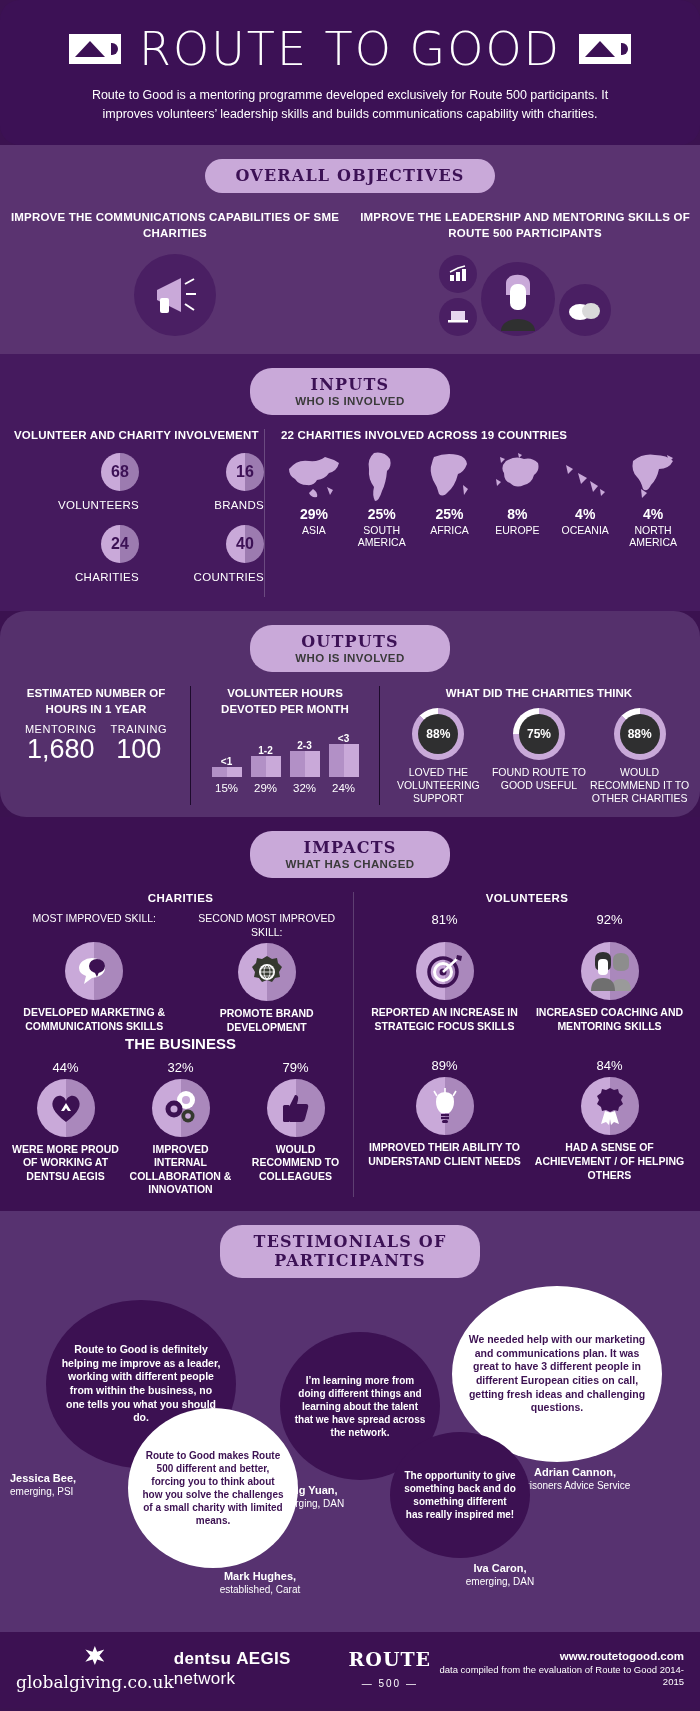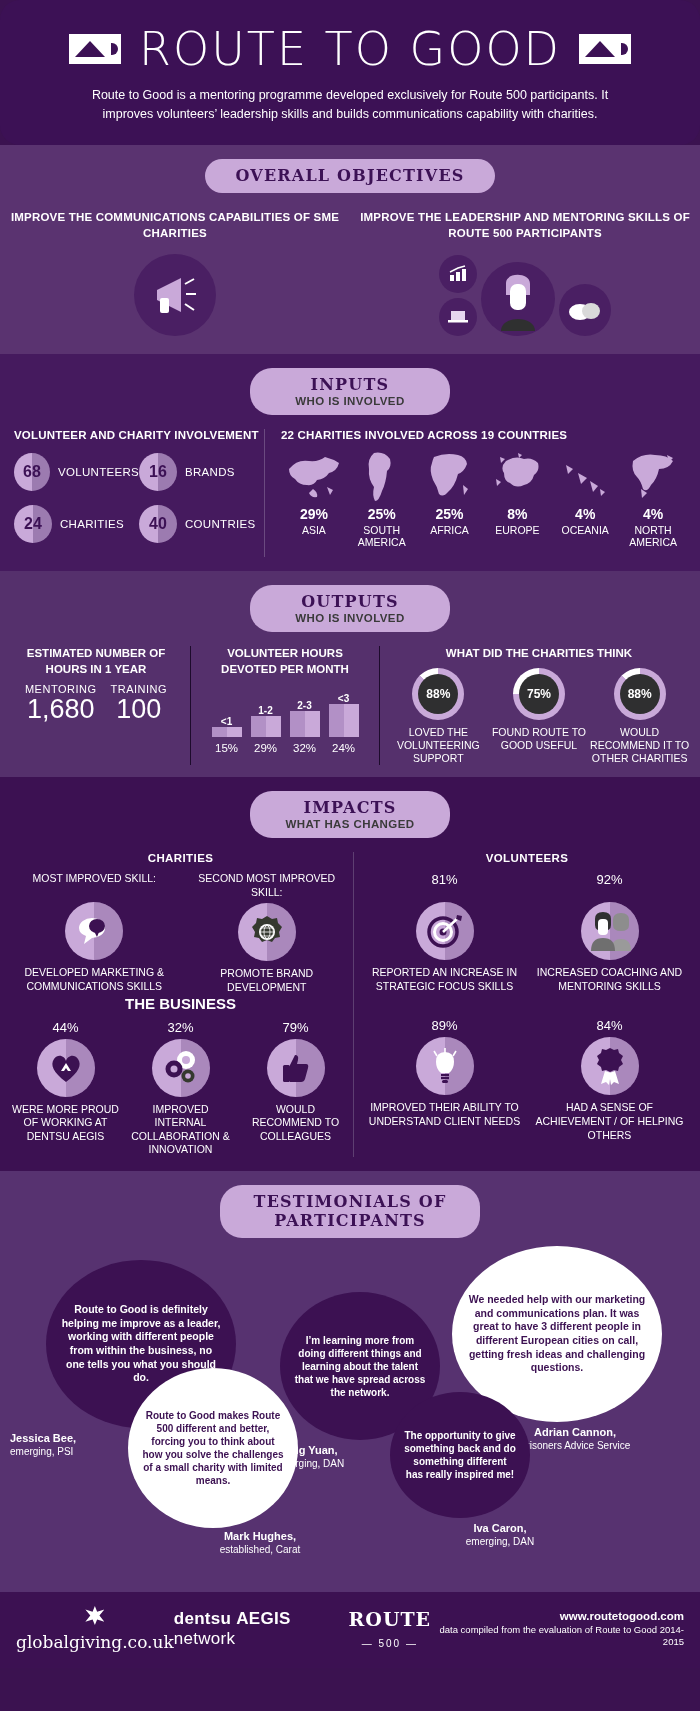--- a/index.html
+++ b/index.html
@@ -7,21 +7,21 @@
     width:700px; height:1711px;
     font-family:"Liberation Sans", sans-serif;
     background:#3b1250; color:#fff; overflow:hidden;
   }
   .page { width:700px; height:1711px; position:relative; }
 
   
   .band-header   { background:#3c1155; padding:26px 0 20px;border-radius:20px; }
   .band-obj      { background:#5a3370; padding:14px 0 18px; }
   .band-inputs   { background:#451a5e; padding:14px 0 14px; }
-  .band-outputs  { background:#55306c; padding:14px 0 12px; }
+  .band-outputs  { background:#55306c; padding:14px 0 12px;border-radius:26px; }
   .band-impacts  { background:#3c1152; padding:14px 0 14px; }
   .band-testi    { background:#573270; padding:14px 0 16px; }
   .band-footer   { background:#3c1152; padding:14px 0 16px; }
 
   
   .hdr-row { display:flex; align-items:center; justify-content:center; gap:18px; }
   .hdr-title { font-size:46px; letter-spacing:2px; font-weight:300;
                font-family:"DejaVu Sans", sans-serif; line-height:1; }
   .tag { width:52px; height:30px; background:#fff; position:relative; }
   .tag::before{ content:""; position:absolute; left:6px; top:7px;
@@ -52,21 +52,21 @@
   .c-big  { width:74px; height:74px; background:#4a1f63; }
   .c-sm   { width:38px; height:38px; background:#4a1f63; }
   .c-md   { width:52px; height:52px; background:#4a1f63; }
 
   
   .inputs-body { display:flex; margin-top:14px; padding:0 14px; }
   .inp-left { width:250px; }
   .inp-right { flex:1; padding-left:16px; border-left:1px solid #6b4a80; }
   .sec-h { font-size:11.5px; font-weight:bold; letter-spacing:.2px; }
   .stat-grid { display:flex; flex-wrap:wrap; margin-top:12px; }
-  .stat { width:50%; display:flex; align-items:center; gap:8px; margin-bottom:14px; }
+  .stat { width:50%; display:flex; align-items:flex-end; gap:8px; margin-bottom:14px;flex-direction:column; }
   .stat-circ { width:38px; height:38px; border-radius:50%;
      background:linear-gradient(90deg,#c9a9d9 50%, #9c7bb0 50%);
      display:flex; align-items:center; justify-content:center;
      color:#3c1155; font-weight:bold; font-size:16px; }
   .stat-lbl { font-size:11.5px; font-weight:300; letter-spacing:.3px; }
   .maps { display:flex; justify-content:space-between; margin-top:8px; gap:2px; }
   .map-col { text-align:center; flex:1; }
   .map-svg { height:54px; display:flex; align-items:flex-end; justify-content:center; }
   .map-pct { font-size:14px; font-weight:bold; margin-top:3px; }
   .map-name{ font-size:10.5px; font-weight:300; line-height:1.15; margin-top:2px; }
@@ -105,21 +105,21 @@
   .imp-title{ text-align:center; font-size:11.5px; font-weight:bold; letter-spacing:.4px;}
   .icon-row{ display:flex; margin-top:8px; }
   .icon-cell{ flex:1; text-align:center; padding:0 3px;}
   .icon-pre{ font-size:10.5px; font-weight:300; line-height:1.3; min-height:26px;}
   .icon-pct{ font-size:13px; font-weight:300; }
   .ic{ width:58px; height:58px; border-radius:50%; margin:4px auto 0;
        background:#c9a9d9; display:flex; align-items:center; justify-content:center;
        position:relative; overflow:hidden;}
   .ic::after{content:""; position:absolute; right:0; top:0; width:50%; height:100%;
        background:rgba(90,50,115,.28);}
-  .icon-cap{ font-size:10.5px; font-weight:400; line-height:1.3; margin-top:6px;}
+  .icon-cap{ font-size:10.5px; font-weight:700; line-height:1.3; margin-top:6px;}
   .biz-title{ text-align:center; font-size:15px; font-weight:bold; }
 
   
   .testi-area{ position:relative; height:330px; margin-top:8px; }
   .bubble{ position:absolute; border-radius:50%; display:flex; align-items:center;
            justify-content:center; text-align:center; padding:14px;
            font-size:10.5px; font-weight:bold; line-height:1.3;}
   .b-dark{ background:#3c1152; color:#fff; }
   .b-light{ background:#fff; color:#3c1152; }
   .attrib{ position:absolute; text-align:center; font-size:10px; line-height:1.25; }

